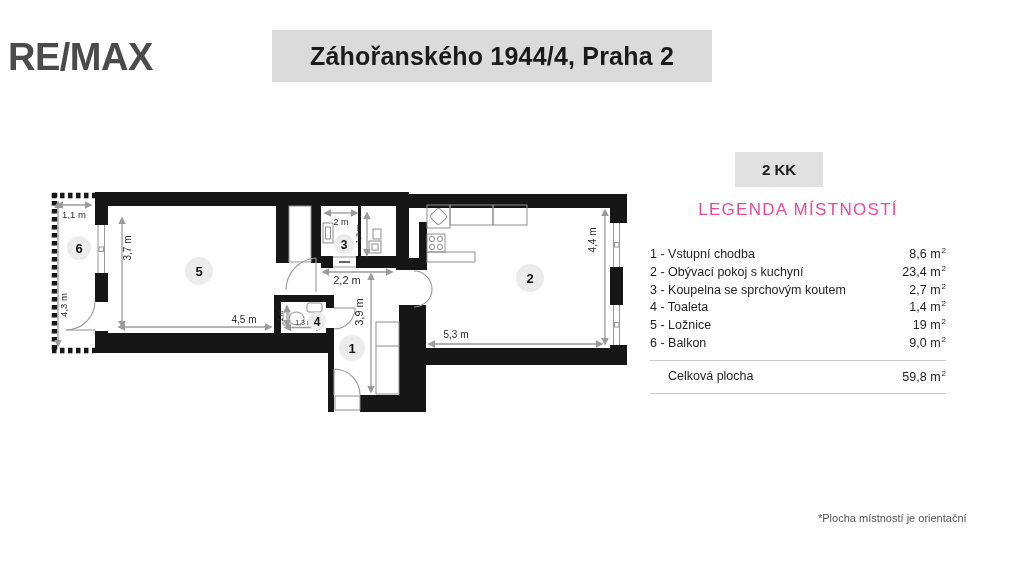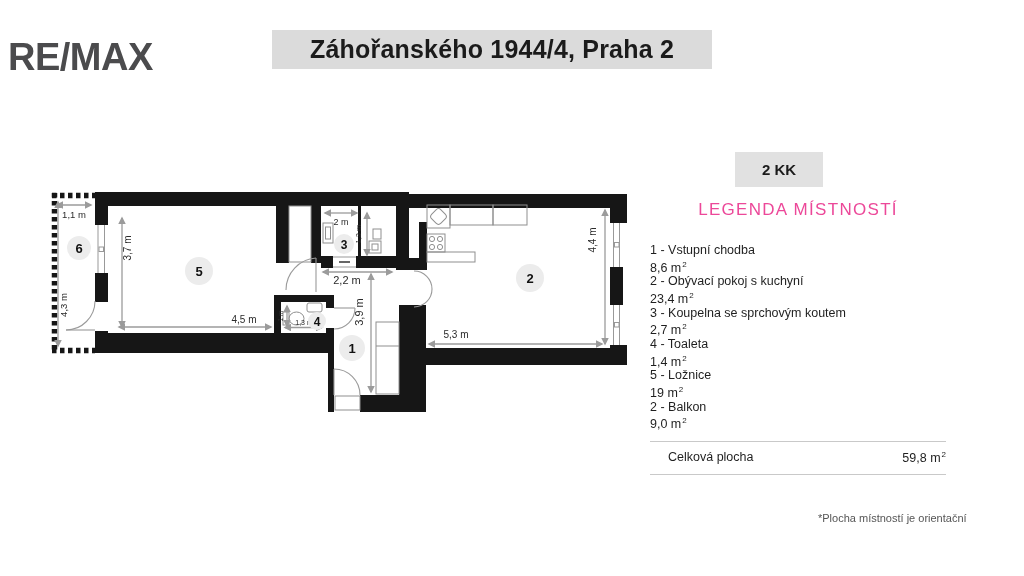--- a/index.html
+++ b/index.html
@@ -8,40 +8,40 @@
     font-family:"Liberation Sans", sans-serif;overflow:hidden;
     -webkit-font-smoothing:antialiased;
   }
   
   .logo{
     position:absolute;left:8px;top:36px;
     font-size:38px;font-weight:800;letter-spacing:-.5px;color:#4b4b4d;
   }
   
   .banner{
-    position:absolute;left:272px;top:30px;width:440px;height:39px;
+    position:absolute;left:272px;top:30px;width:440px;height:52px;
     background:#dbdbdb;display:flex;align-items:center;justify-content:center;
   }
   .banner .title{
     font-size:25px;font-weight:bold;color:#1b1b1b;letter-spacing:.2px;
   }
   
   .panel{position:absolute;left:650px;top:152px;width:296px;}
   .badge{
     display:inline-block;margin-left:85px;background:#e1e1e1;
     padding:9px 27px;font-size:15px;font-weight:bold;color:#1b1b1b;
   }
   .heading{
     margin-top:13px;text-align:center;font-size:17px;font-weight:500;
     letter-spacing:1.3px;color:#ec4899;
   }
   .rooms{margin-top:24px;}
   .row{
     display:flex;justify-content:space-between;align-items:baseline;
-    font-size:12.5px;color:#1f1f1f;line-height:13.6px;flex-direction:column;
+    font-size:12.5px;color:#1f1f1f;line-height:13.6px;
   }
   .row .rv{white-space:nowrap;}
   sup.m2{font-size:8px;margin-left:1px;}
   .total{
     margin-top:9px;border-top:1px solid #c9c9c9;border-bottom:1px solid #c9c9c9;
     padding:8px 0 9px 18px;display:flex;justify-content:space-between;
     font-size:12.5px;color:#1f1f1f;gap:10px;
   }
   .footnote{
     position:absolute;left:818px;top:512px;font-size:11px;color:#555;
@@ -270,21 +270,21 @@
     </div>
     <div class="row">
       <span class="rl">4 - Toaleta</span>
       <span class="rv"><span>1,4 m</span><sup class="m2">2</sup></span>
     </div>
     <div class="row">
       <span class="rl">5 - Ložnice</span>
       <span class="rv"><span>19 m</span><sup class="m2">2</sup></span>
     </div>
     <div class="row">
-      <span class="rl">2 - Balkon</span>
+      <span class="rl">6 - Balkon</span>
       <span class="rv"><span>9,0 m</span><sup class="m2">2</sup></span>
     </div>
   </div>
 
   <div class="total">
     <span>Celková plocha</span>
     <span class="rv"><span>59,8 m</span><sup class="m2">2</sup></span>
   </div>
 </div>
 

